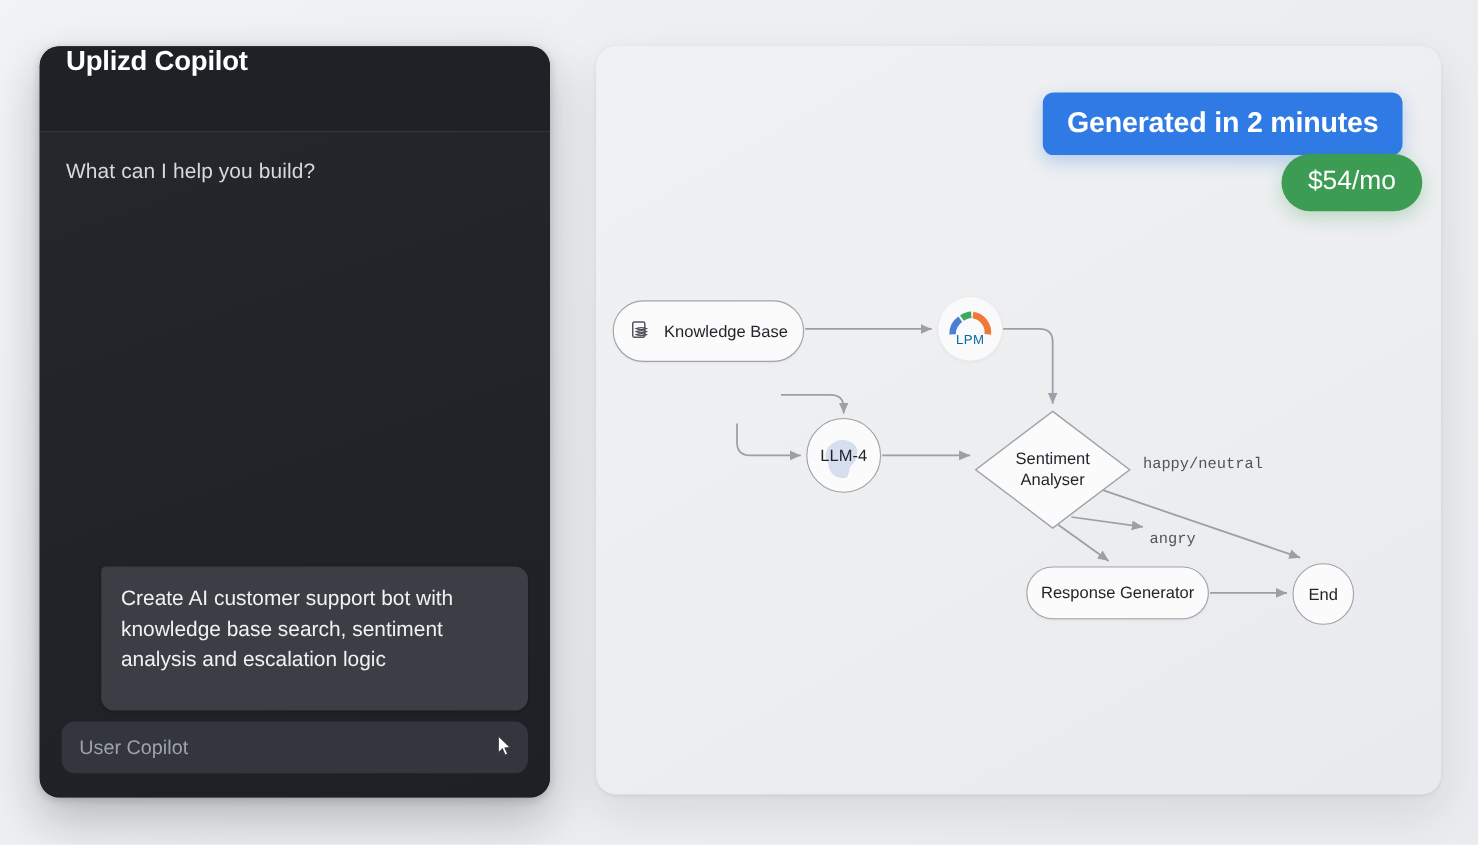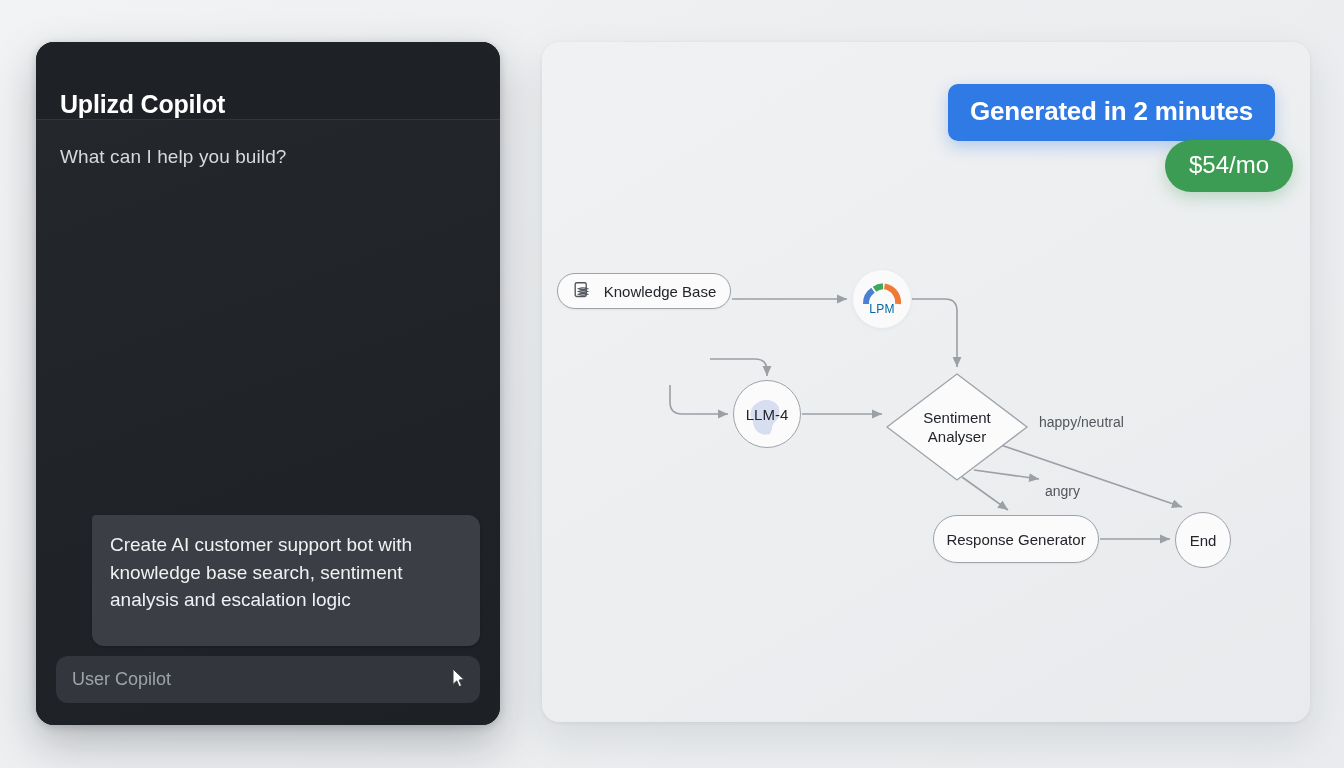--- a/index.html
+++ b/index.html
@@ -26,21 +26,21 @@
     border-radius: 18px;
     box-shadow: 0 18px 44px rgba(20,24,32,0.26), 0 2px 8px rgba(20,24,32,0.18);
     overflow: hidden;
     display: flex;
     flex-direction: column;
   }
   .chat-header {
     height: 78px;
     flex: 0 0 78px;
     display: flex;
-    align-items: flex-end;
+    align-items: flex-start;
     padding: 0 24px;
     background: #1e2126;
     border-bottom: 1px solid #32363c;
     box-sizing: border-box;
   }
   .chat-title {
     color: #ffffff;
     font-size: 25px;
     font-weight: bold;
     letter-spacing: -0.2px;
@@ -185,21 +185,21 @@
   }
   .node-icon-circle {
     background: #fafafb;
     border: none;
     border-radius: 50%;
     box-shadow: 0 1px 4px rgba(40,46,56,0.06);
     flex-direction: column;
   }
   .node-label { position: relative; z-index: 2; }
 
-  #node-knowledge-base { left: 15px;  top: 231px; width: 174px; height: 36px; }
+  #node-knowledge-base { left: 15px;  top: 231px; width: 174px; height: 56px; }
   #node-vector-search  { left: 12px;  top: 292px; width: 156px; height: 50px; }
   #node-lpm            { left: 311px; top: 228px; width: 58px;  height: 58px; }
   #node-llm            { left: 191px; top: 338px; width: 68px;  height: 68px; }
   #node-response       { left: 391px; top: 473px; width: 166px; height: 48px; }
   #node-end            { left: 633px; top: 470px; width: 56px;  height: 56px; }
 
   #node-sentiment {
     left: 343px; top: 330px; width: 144px; height: 110px;
     background: transparent; border: none;
   }
@@ -233,20 +233,21 @@
     opacity: 0.55;
     z-index: 1;
   }
 
   .edge-label {
     position: absolute;
     font-size: 14px;
     color: #52565c;
     white-space: nowrap;
     z-index: 4;
+    font-family: Liberation Mono, monospace;
   }
   #label-happy { left: 497px; top: 372px; }
   #label-angry { left: 503px; top: 441px; }
 </style>
 </head>
 <body>
 
 <div class="chat-panel">
 
   <div class="chat-header">

